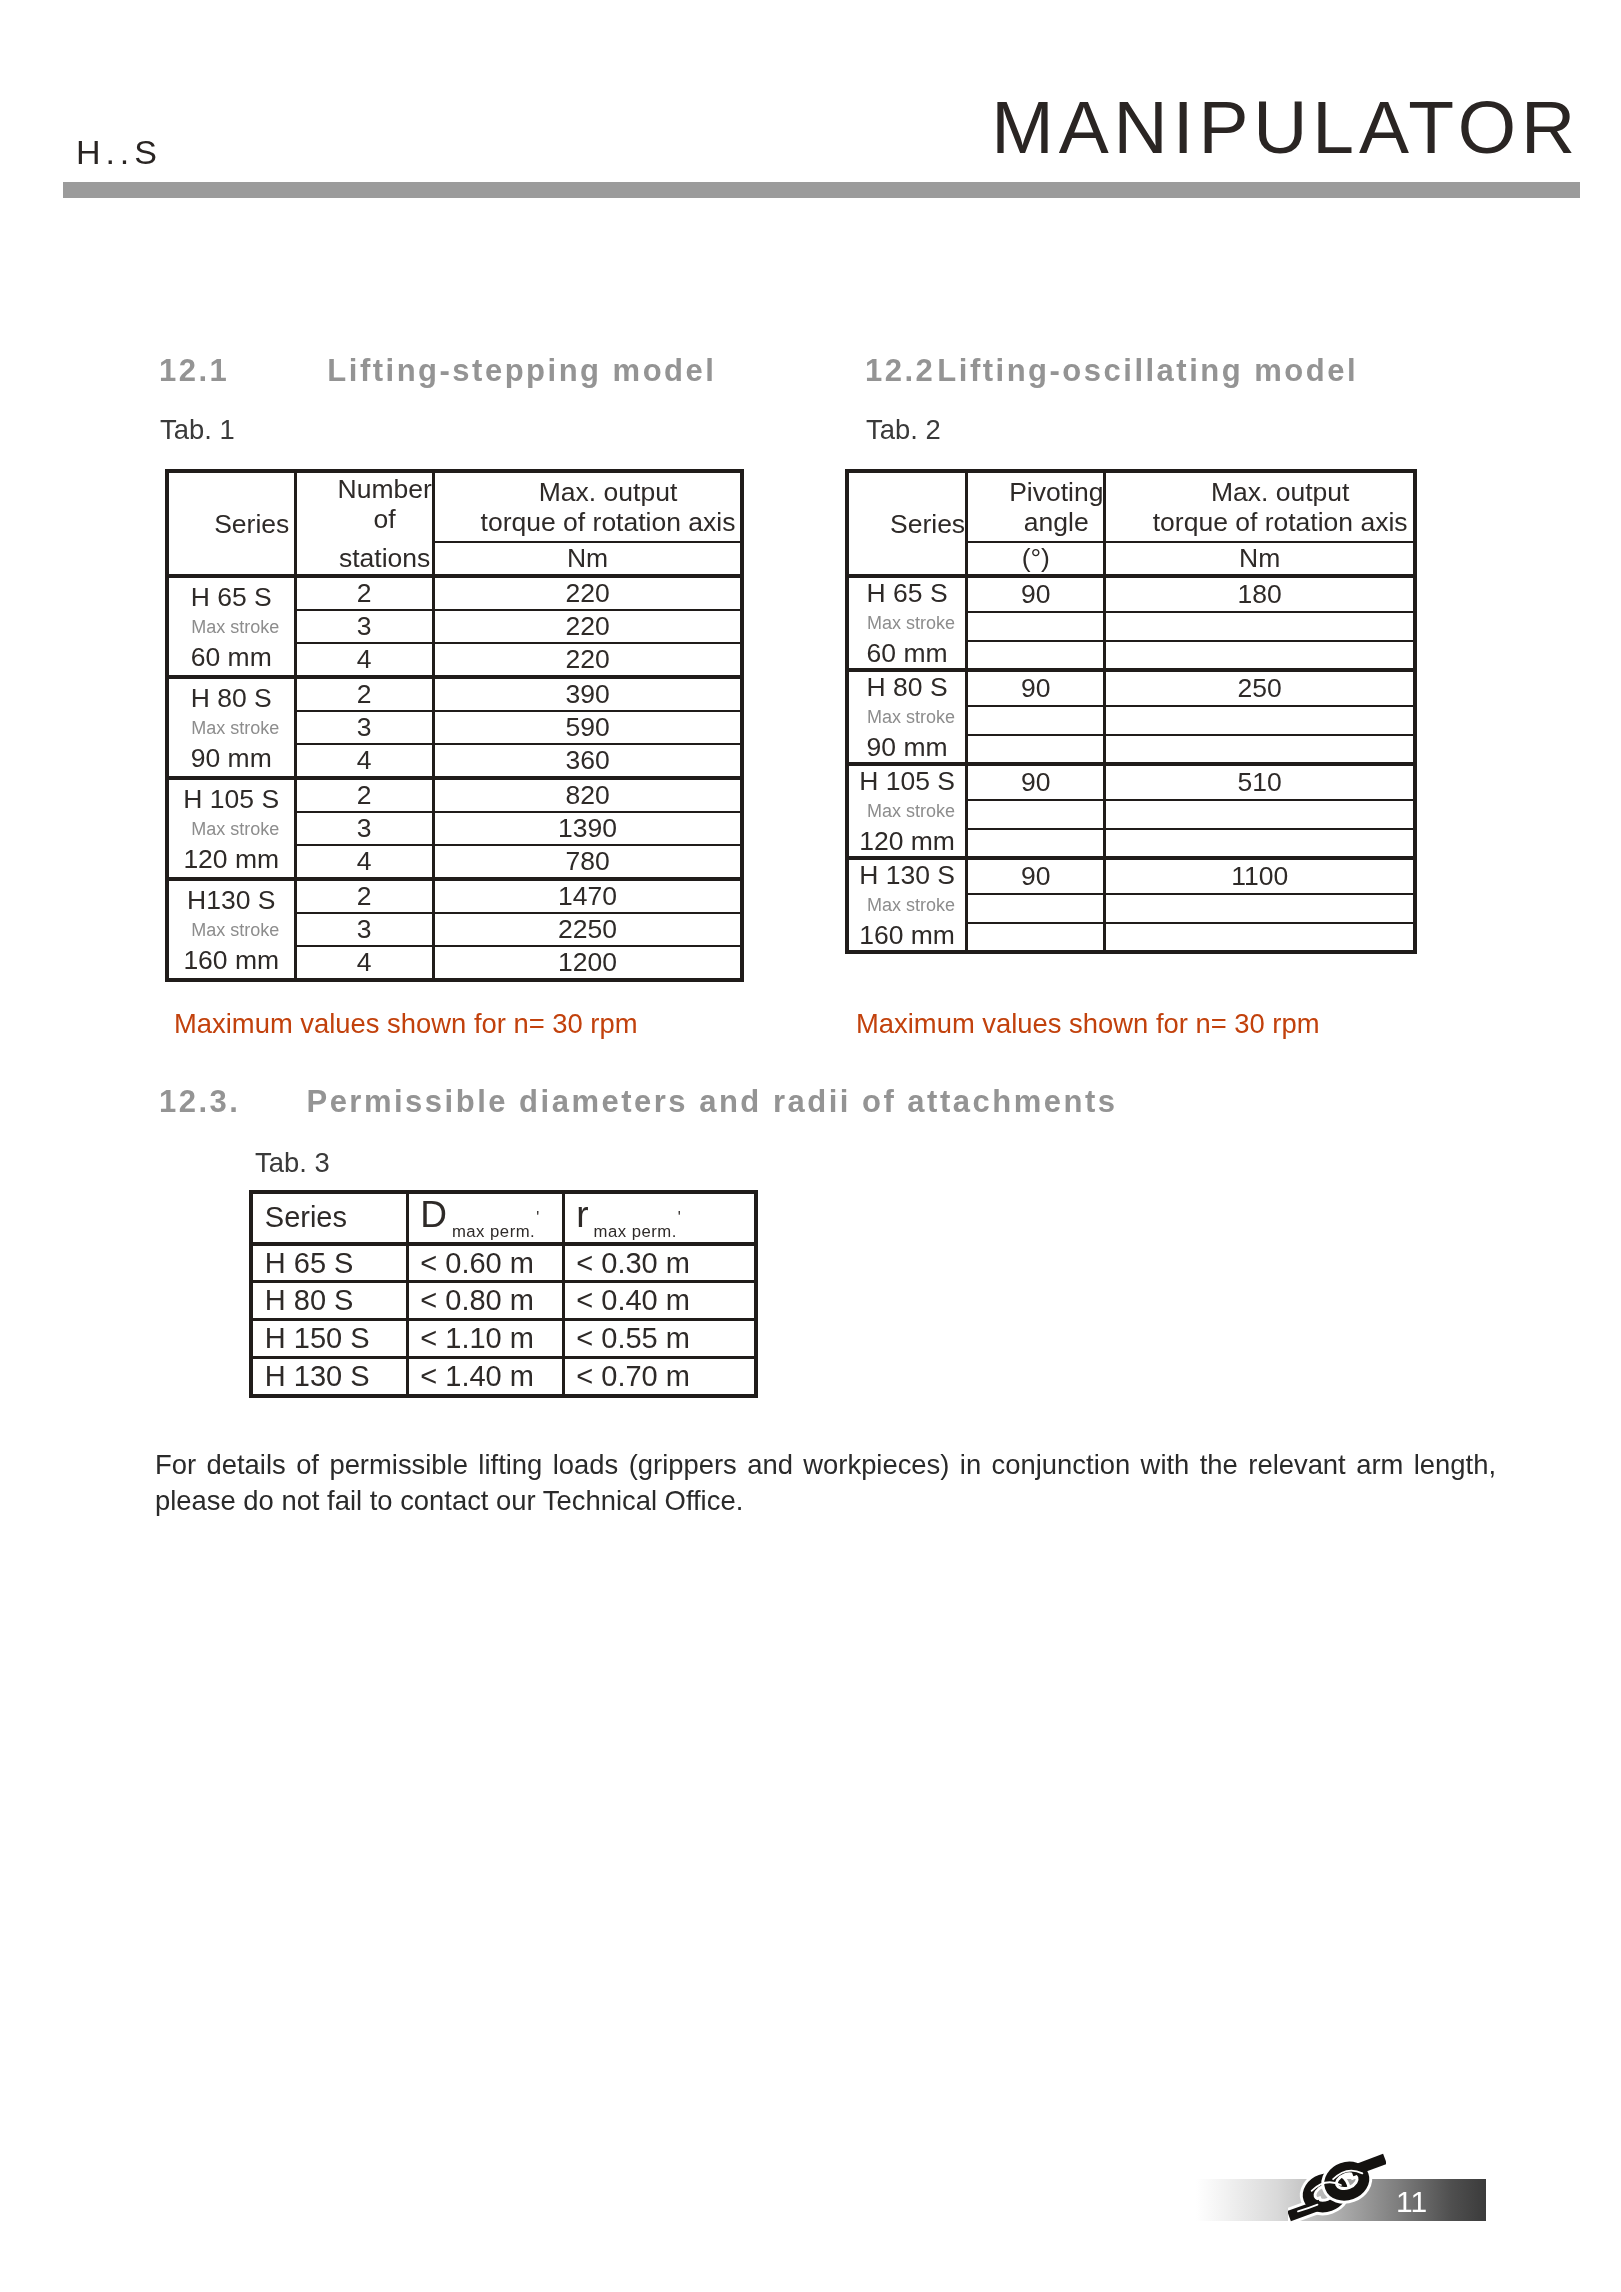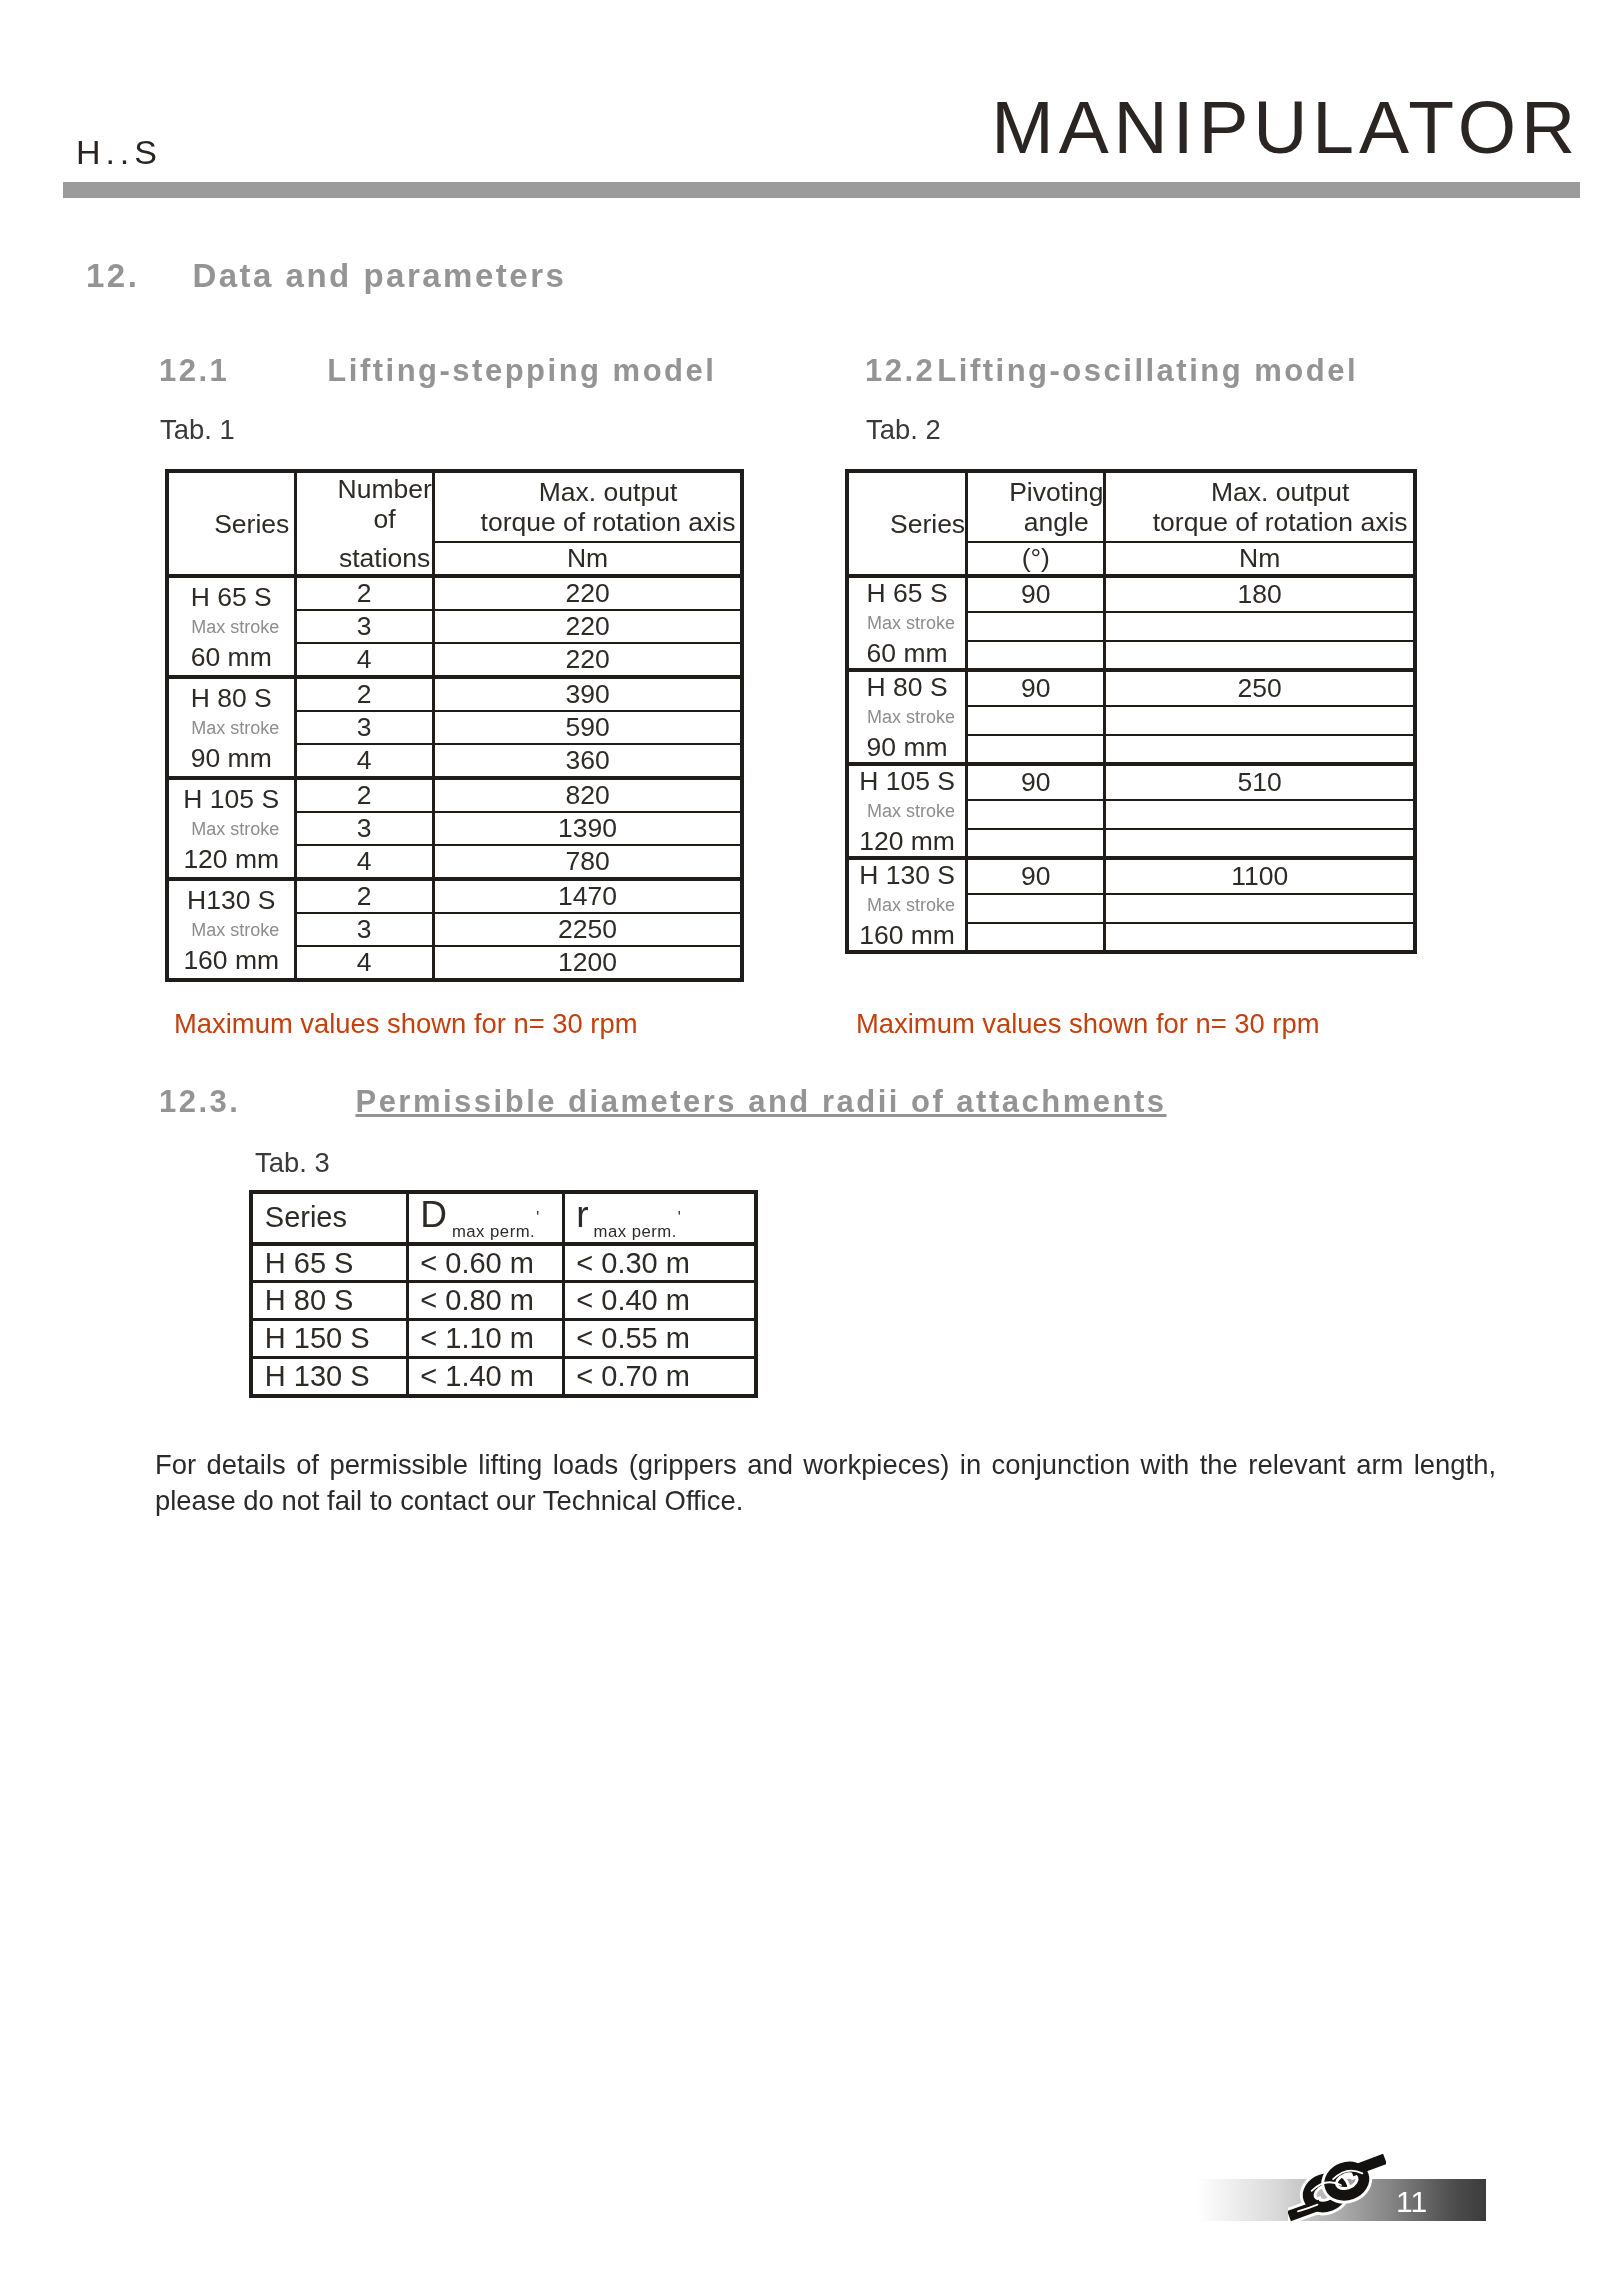--- a/index.html
+++ b/index.html
@@ -24,21 +24,21 @@
   .gh { font-weight: bold; color: #949494; letter-spacing: 2.5px; white-space: nowrap; }
   .gh .num { display: inline-block; }
   .gh .t { display: inline-block; }
   .h12  { left: 86px;  top: 257px; font-size: 33px; }
   .h12 .t { margin-left: 53px; }
   .h121 { left: 159px; top: 353px; font-size: 31px; }
   .h121 .t { margin-left: 98px; }
   .h122 { left: 865px; top: 353px; font-size: 31px; }
   .h122 .t { margin-left: 2px; }
   .h123 { left: 159px; top: 1084px; font-size: 31px; }
-  .h123 .t { margin-left: 115px; text-decoration: underline; }
+  .h123 .t { margin-left: 66px; }
 
   .tab-label { font-size: 27.4px; color: #3a3a3a; }
   .lbl1 { left: 160px; top: 414px; }
   .lbl2 { left: 866px; top: 414px; }
   .lbl3 { left: 255px; top: 1147px; }
 
   
   .dtable { border-collapse: collapse; table-layout: fixed; background: #fff; }
   .dtable th, .dtable td {
     border: 2.9px solid #201c1a;
@@ -97,23 +97,20 @@
 </style>
 </head>
 <body>
 
 <div class="page">
 
   <div class="abs brand">H..S</div>
   <div class="abs wordmark">MANIPULATOR</div>
   <div class="abs head-rule"></div>
 
-  <div class="abs gh h12">
-    <span class="num">12.</span><span class="t">Data and parameters</span>
-  </div>
   <div class="abs gh h121">
     <span class="num">12.1</span><span class="t">Lifting-stepping model</span>
   </div>
   <div class="abs gh h122">
     <span class="num">12.2</span><span class="t">Lifting-oscillating model</span>
   </div>
 
   <div class="abs tab-label lbl1">Tab. 1</div>
   <div class="abs tab-label lbl2">Tab. 2</div>
 

